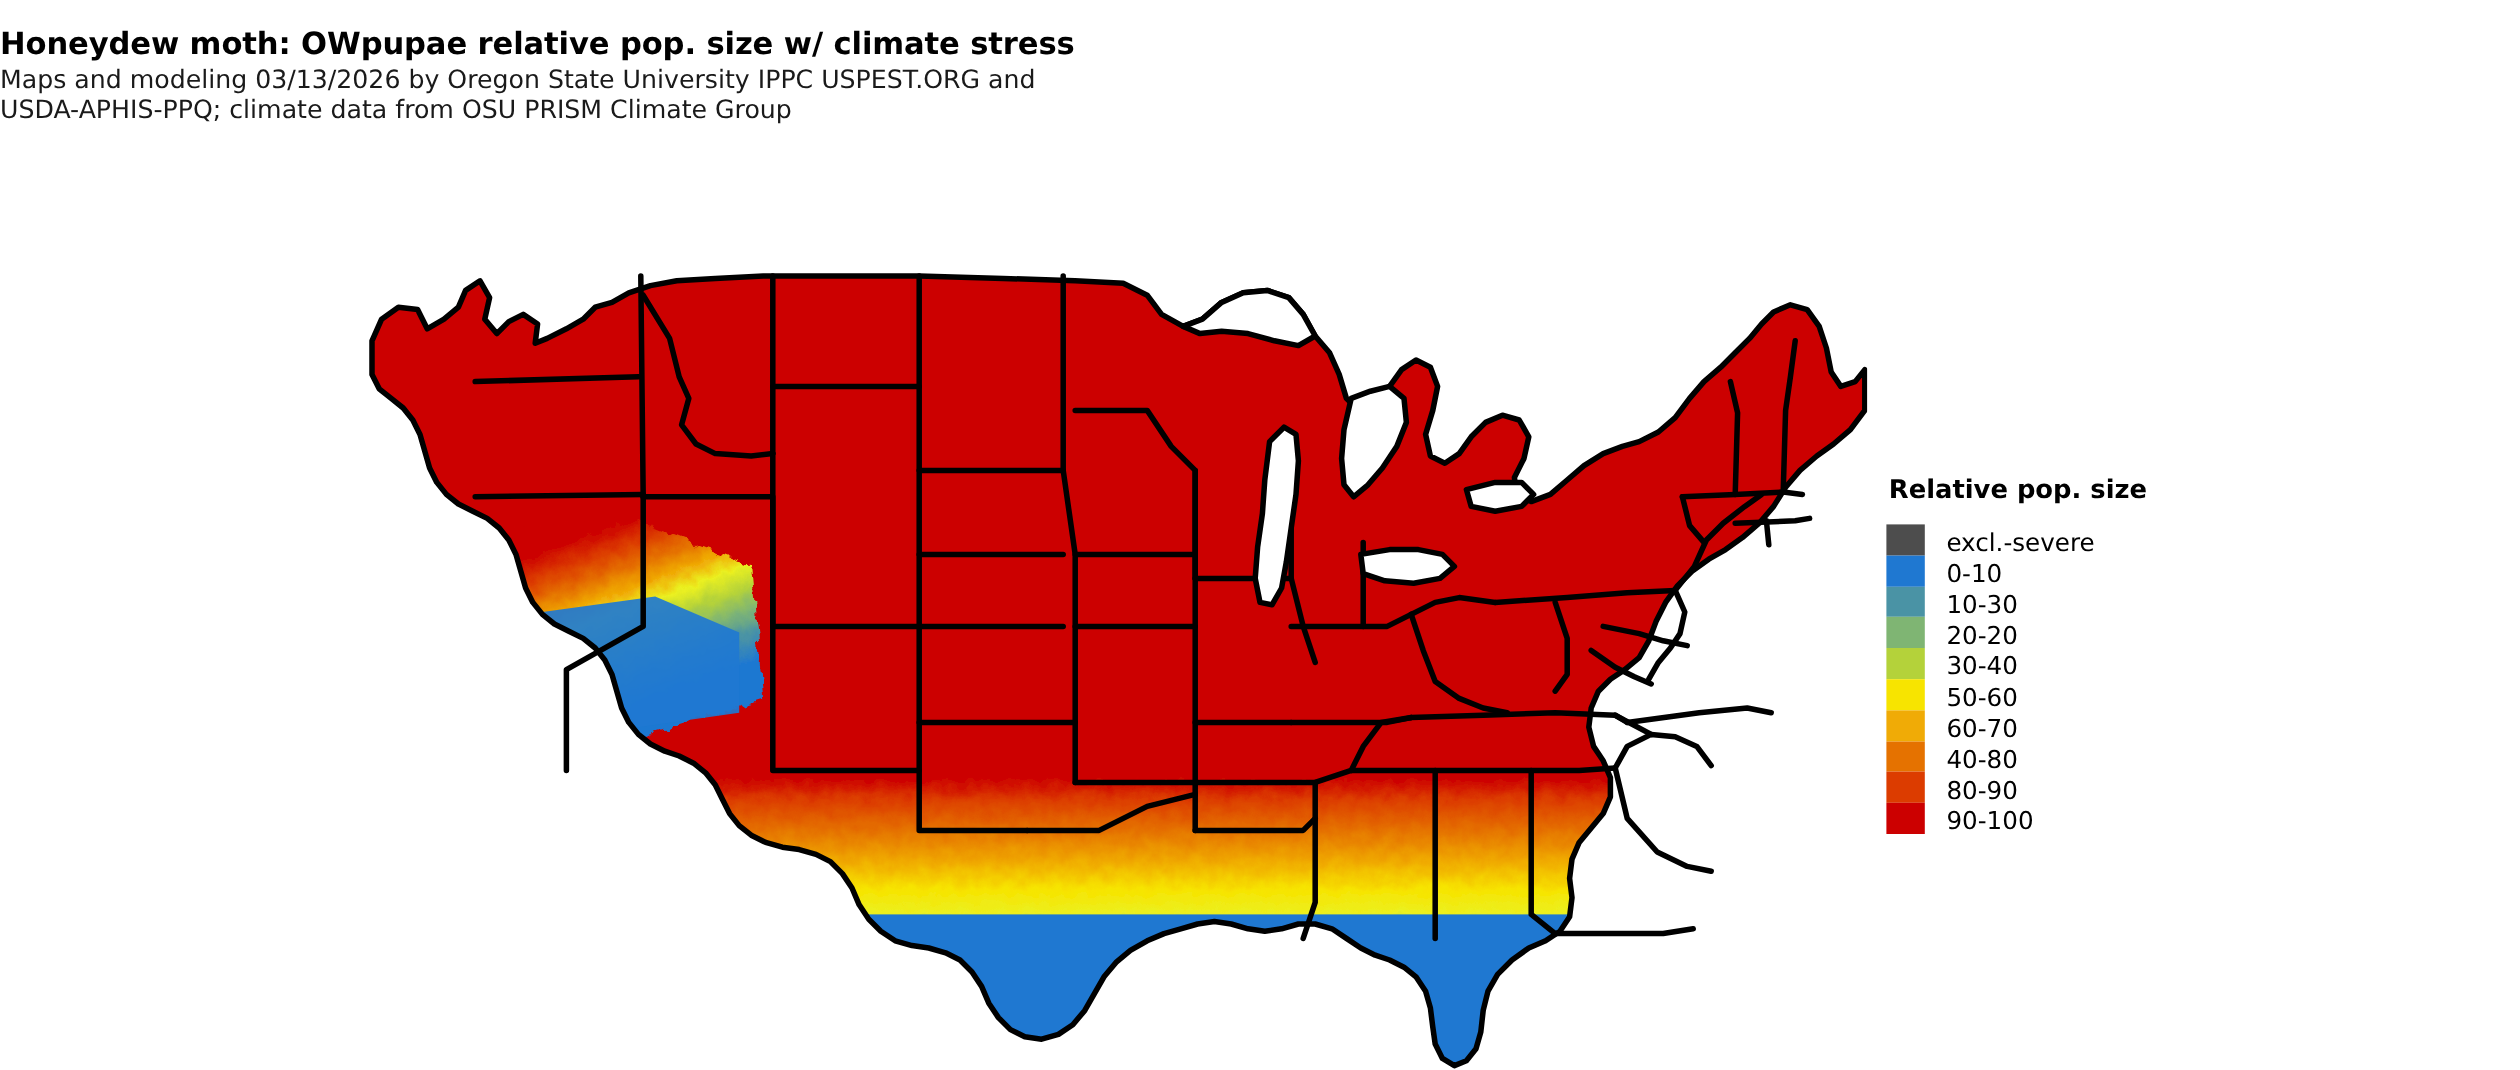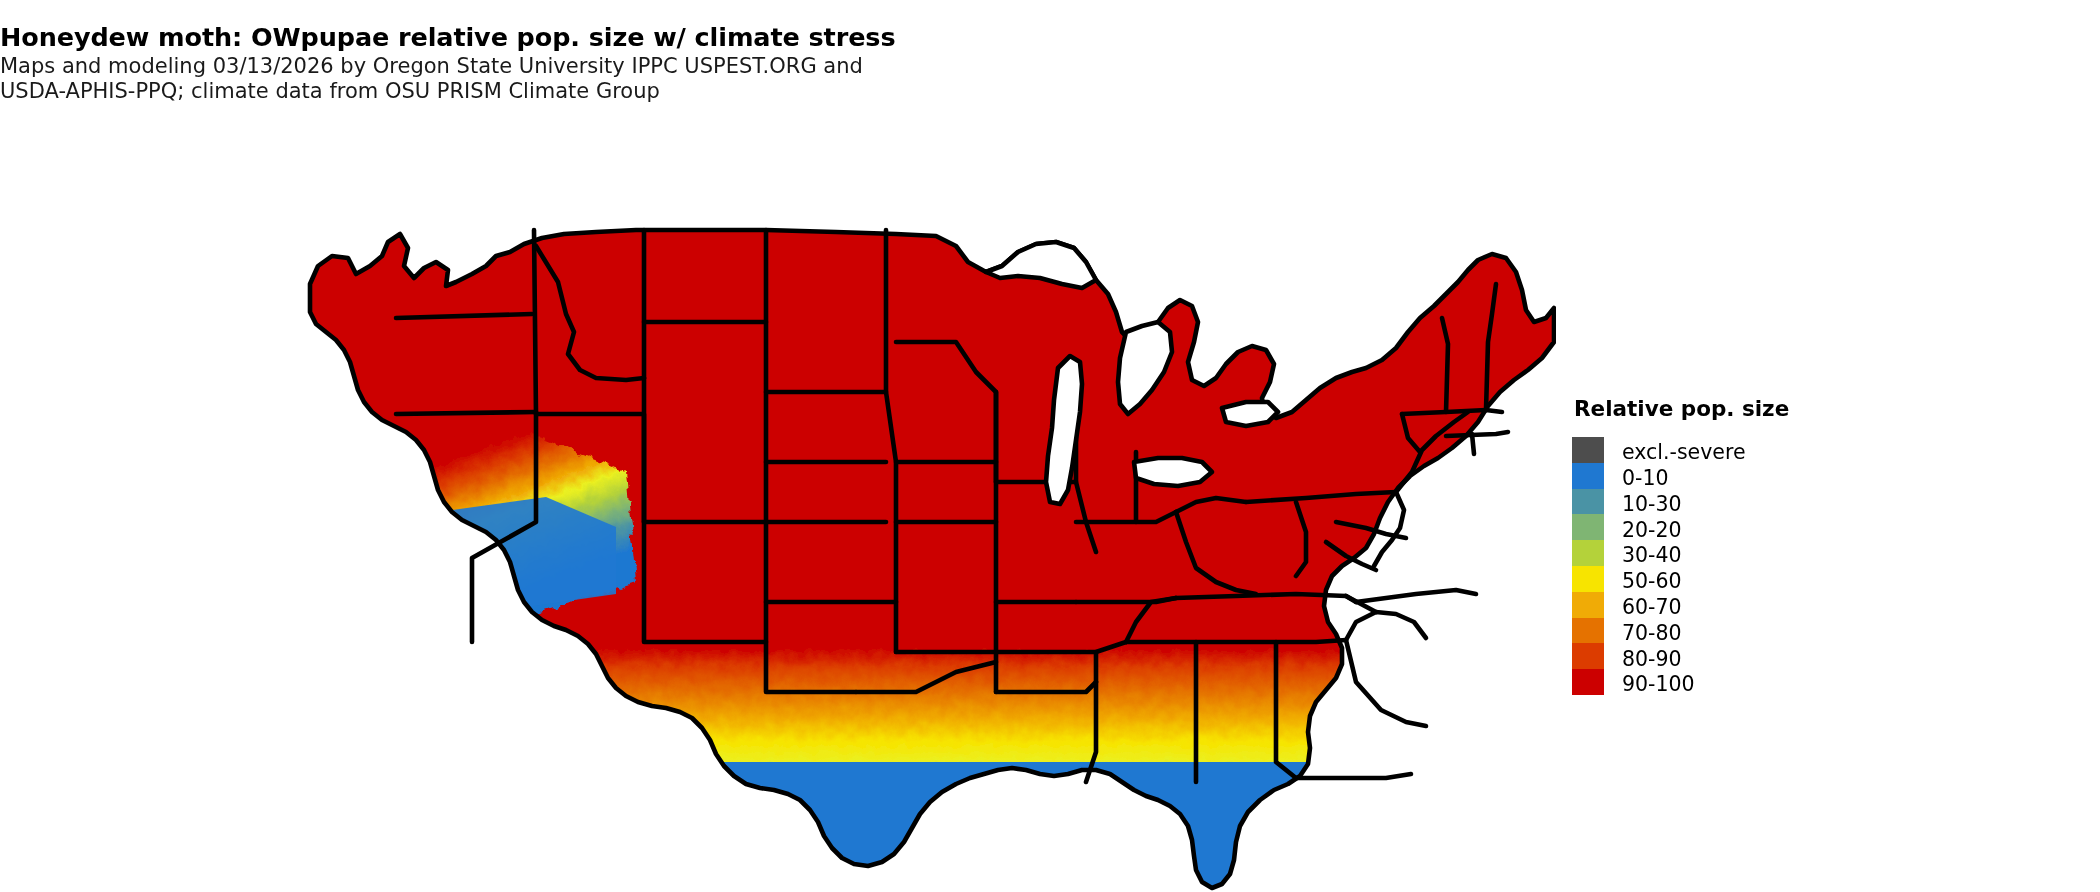--- a/index.html
+++ b/index.html
@@ -319,21 +319,21 @@
         <div class="legend-row">
           <div class="legend-swatch" style="background: rgb(247, 228, 0);"></div>
           <div class="legend-label">50-60</div>
         </div>
         <div class="legend-row">
           <div class="legend-swatch" style="background: rgb(240, 171, 6);"></div>
           <div class="legend-label">60-70</div>
         </div>
         <div class="legend-row">
           <div class="legend-swatch" style="background: rgb(229, 114, 0);"></div>
-          <div class="legend-label">70-80</div>
+          <div class="legend-label">40-80</div>
         </div>
         <div class="legend-row">
           <div class="legend-swatch" style="background: rgb(220, 60, 0);"></div>
           <div class="legend-label">80-90</div>
         </div>
         <div class="legend-row">
           <div class="legend-swatch" style="background: rgb(204, 0, 0);"></div>
           <div class="legend-label">90-100</div>
         </div>
       </div>

